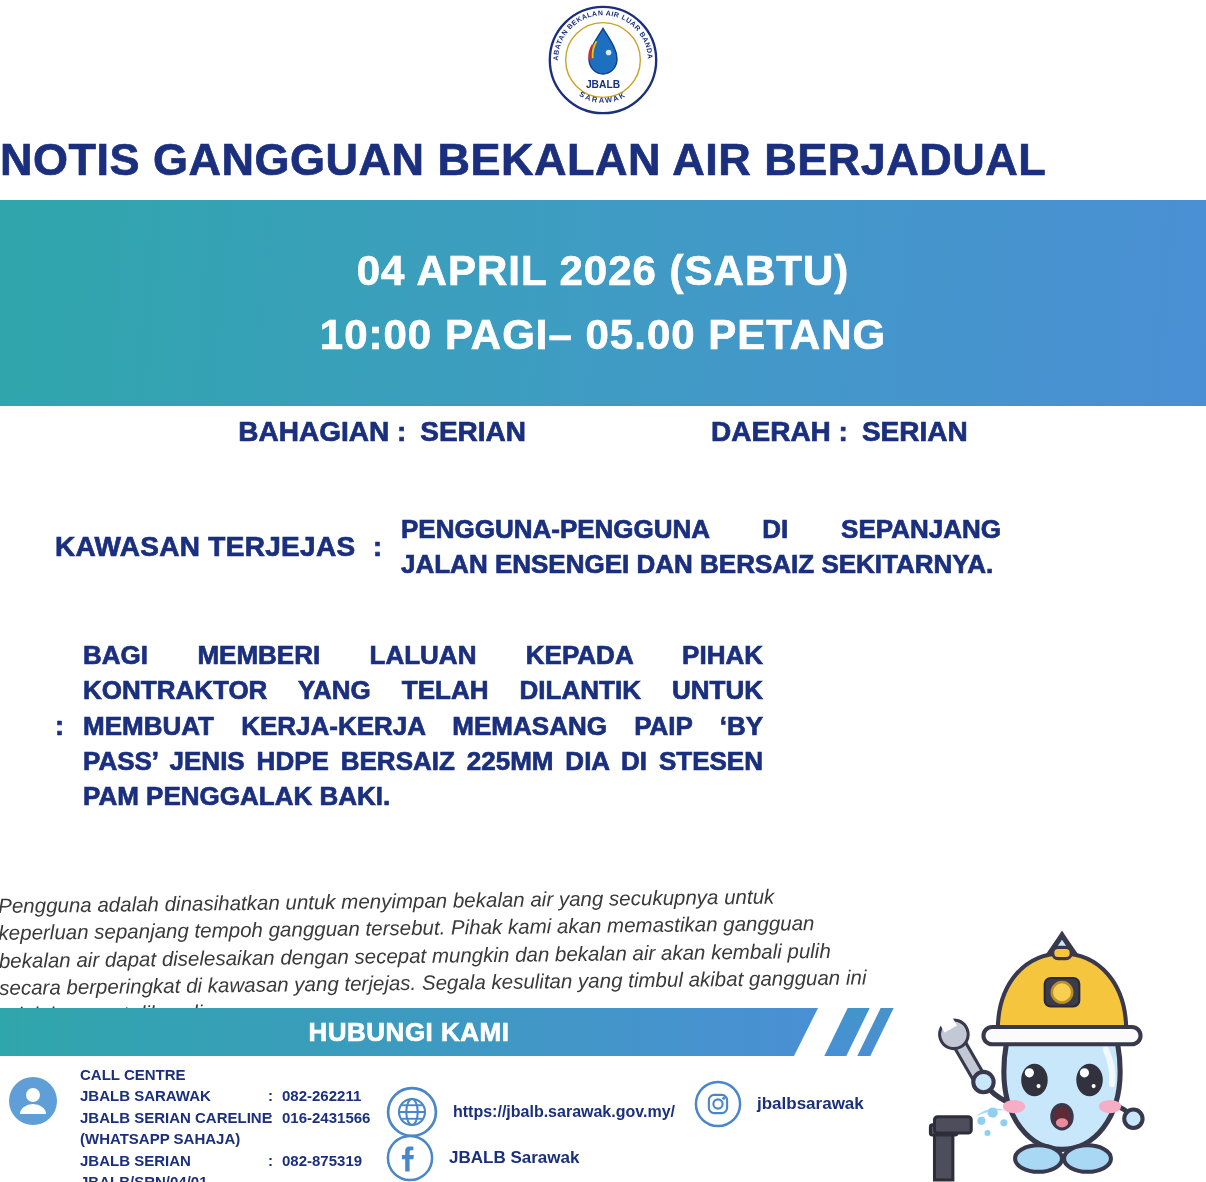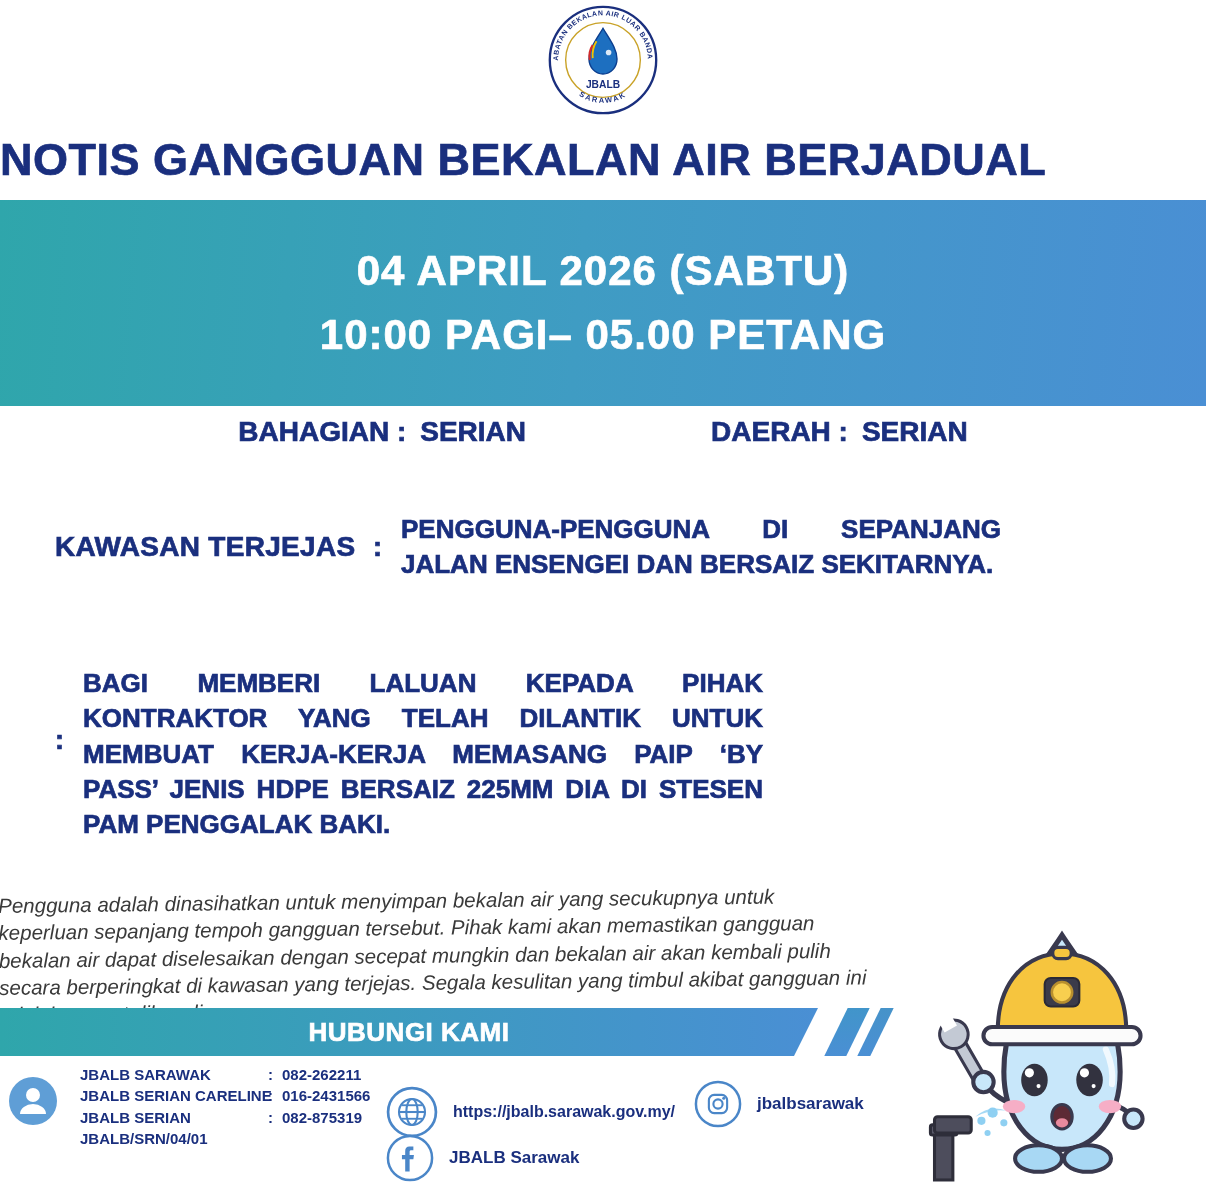--- a/index.html
+++ b/index.html
@@ -42,21 +42,21 @@
   .detail-row{
     position:absolute;left:55px;display:flex;align-items:center;
     color:#1a2f7e;font-weight:700;
   }
   .detail-row-1{top:512px;}
   .detail-row-2{top:638px;}
   .detail-label{width:318px;font-size:28px;letter-spacing:0.3px;}
   .detail-colon{width:28px;font-size:27px;}
   .detail-text{font-size:26px;text-align:justify;line-height:1.36;}
   .w1{width:600px;}
-  .w2{width:680px;margin-top:28px;}
+  .w2{width:680px;}
 
   
   .advisory{
     position:absolute;top:892px;left:-2px;width:868px;margin:0;
     font-style:italic;font-size:20.5px;line-height:1.33;color:#3a3a3a;
     transform:rotate(-0.7deg);transform-origin:left top;font-weight:500;
   }
 
   
   .contact-banner{
@@ -149,29 +149,35 @@
 <div class="stripe stripe1"></div>
 <div class="stripe stripe2"></div>
 
 <svg class="call-icon" width="50" height="50" viewBox="0 0 50 50" aria-hidden="true">
   <circle cx="25" cy="25" r="24" fill="#5f9ed6"></circle>
   <circle cx="25" cy="19" r="7" fill="#ffffff"></circle>
   <path d="M12,38 a13,10 0 0 1 26,0 Z" fill="#ffffff"></path>
 </svg>
 
 <div class="contact-call">
+  <div class="ccrow">CALL CENTRE</div>
   <div class="ccrow">
     <span class="ccname">JBALB SARAWAK</span>
       <span class="ccsep">:</span>
       <span>082-262211</span>
   </div>
   <div class="ccrow">
     <span class="ccname">JBALB SERIAN CARELINE</span>
       <span class="ccsep">:</span>
       <span>016-2431566</span>
+  </div>
+  <div class="ccrow">
+    <span class="ccname">(WHATSAPP SAHAJA)</span>
+      <span class="ccsep"></span>
+      <span></span>
   </div>
   <div class="ccrow">
     <span class="ccname">JBALB SERIAN</span>
       <span class="ccsep">:</span>
       <span>082-875319</span>
   </div>
   <div class="ccrow">
     <span class="ccname">JBALB/SRN/04/01</span>
       <span class="ccsep"></span>
       <span></span>

